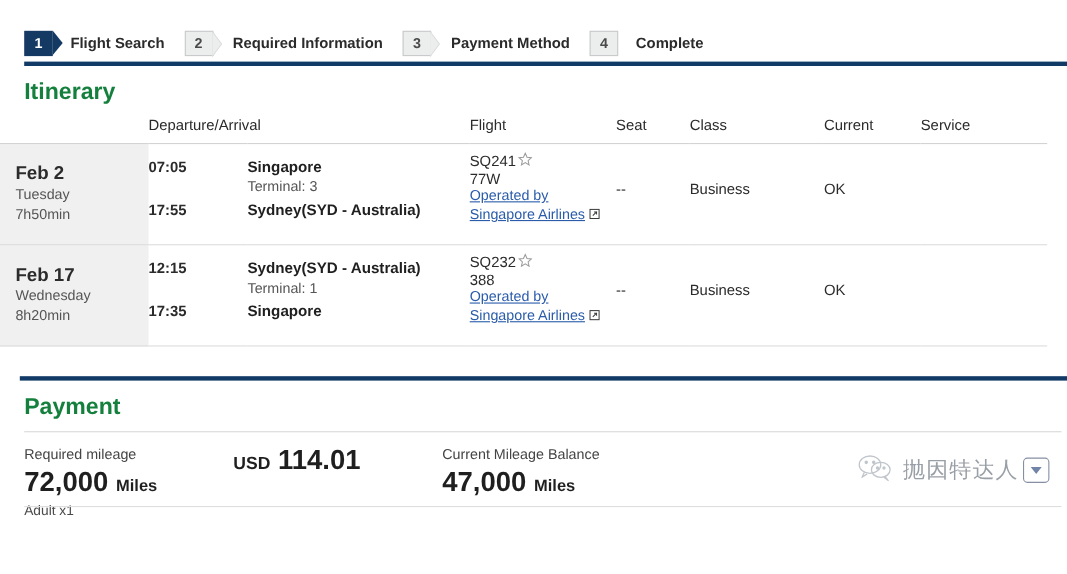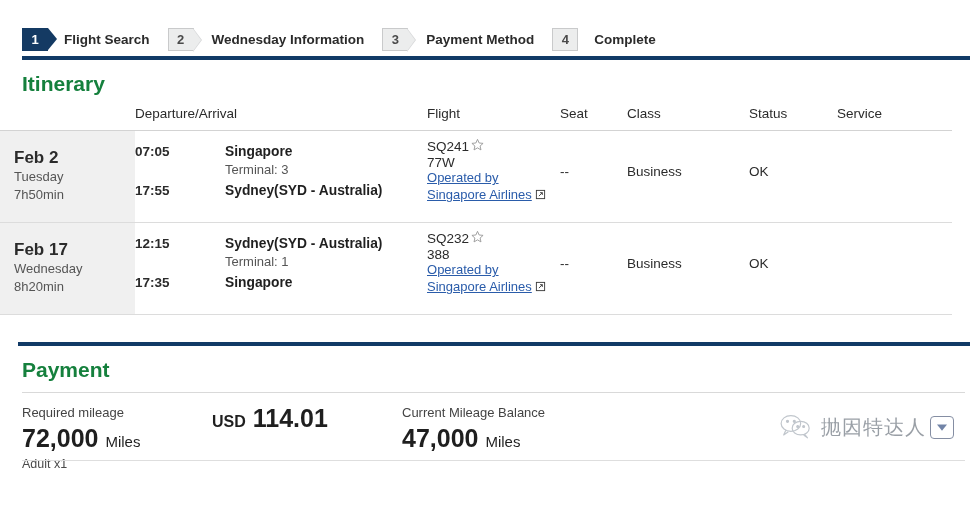--- a/index.html
+++ b/index.html
@@ -207,21 +207,21 @@
   }
   .pay-value {
     font-size: 25px;
     font-weight: bold;
     color: #1f1f1f;
     line-height: 1.05;
     white-space: nowrap;
   }
   .pay-unit {
     font-size: 15px;
-    font-weight: normal;
+    font-weight: bold;
     color: #1f1f1f;
   }
   .pay-cur {
     font-size: 16px;
     font-weight: bold;
     color: #1f1f1f;
   }
   .pay-note {
     font-size: 12.5px;
     color: #4a4a4a;
@@ -270,21 +270,21 @@
 
 <div class="stepbar">
 
   <div class="step">
     <div class="step-badge active">1</div>
     <div class="step-label">Flight Search</div>
   </div>
 
   <div class="step pointed">
     <div class="step-badge inactive pointed">2</div>
-    <div class="step-label">Wednesday Information</div>
+    <div class="step-label">Required Information</div>
   </div>
 
   <div class="step pointed">
     <div class="step-badge inactive pointed">3</div>
     <div class="step-label">Payment Method</div>
   </div>
 
   <div class="step">
     <div class="step-badge inactive">4</div>
     <div class="step-label">Complete</div>
@@ -307,21 +307,21 @@
     <col class="col-status">
     <col class="col-service">
   </colgroup>
   <thead>
     <tr>
       <th></th>
       <th colspan="2">Departure/Arrival</th>
       <th>Flight</th>
       <th>Seat</th>
       <th>Class</th>
-      <th>Status</th>
+      <th>Current</th>
       <th>Service</th>
     </tr>
   </thead>
   <tbody>
 
     <tr>
       <td class="cell-date">
         <div class="date-big">Feb 2</div>
         <div class="date-sub">Tuesday</div>
         <div class="date-sub">7h50min</div>

